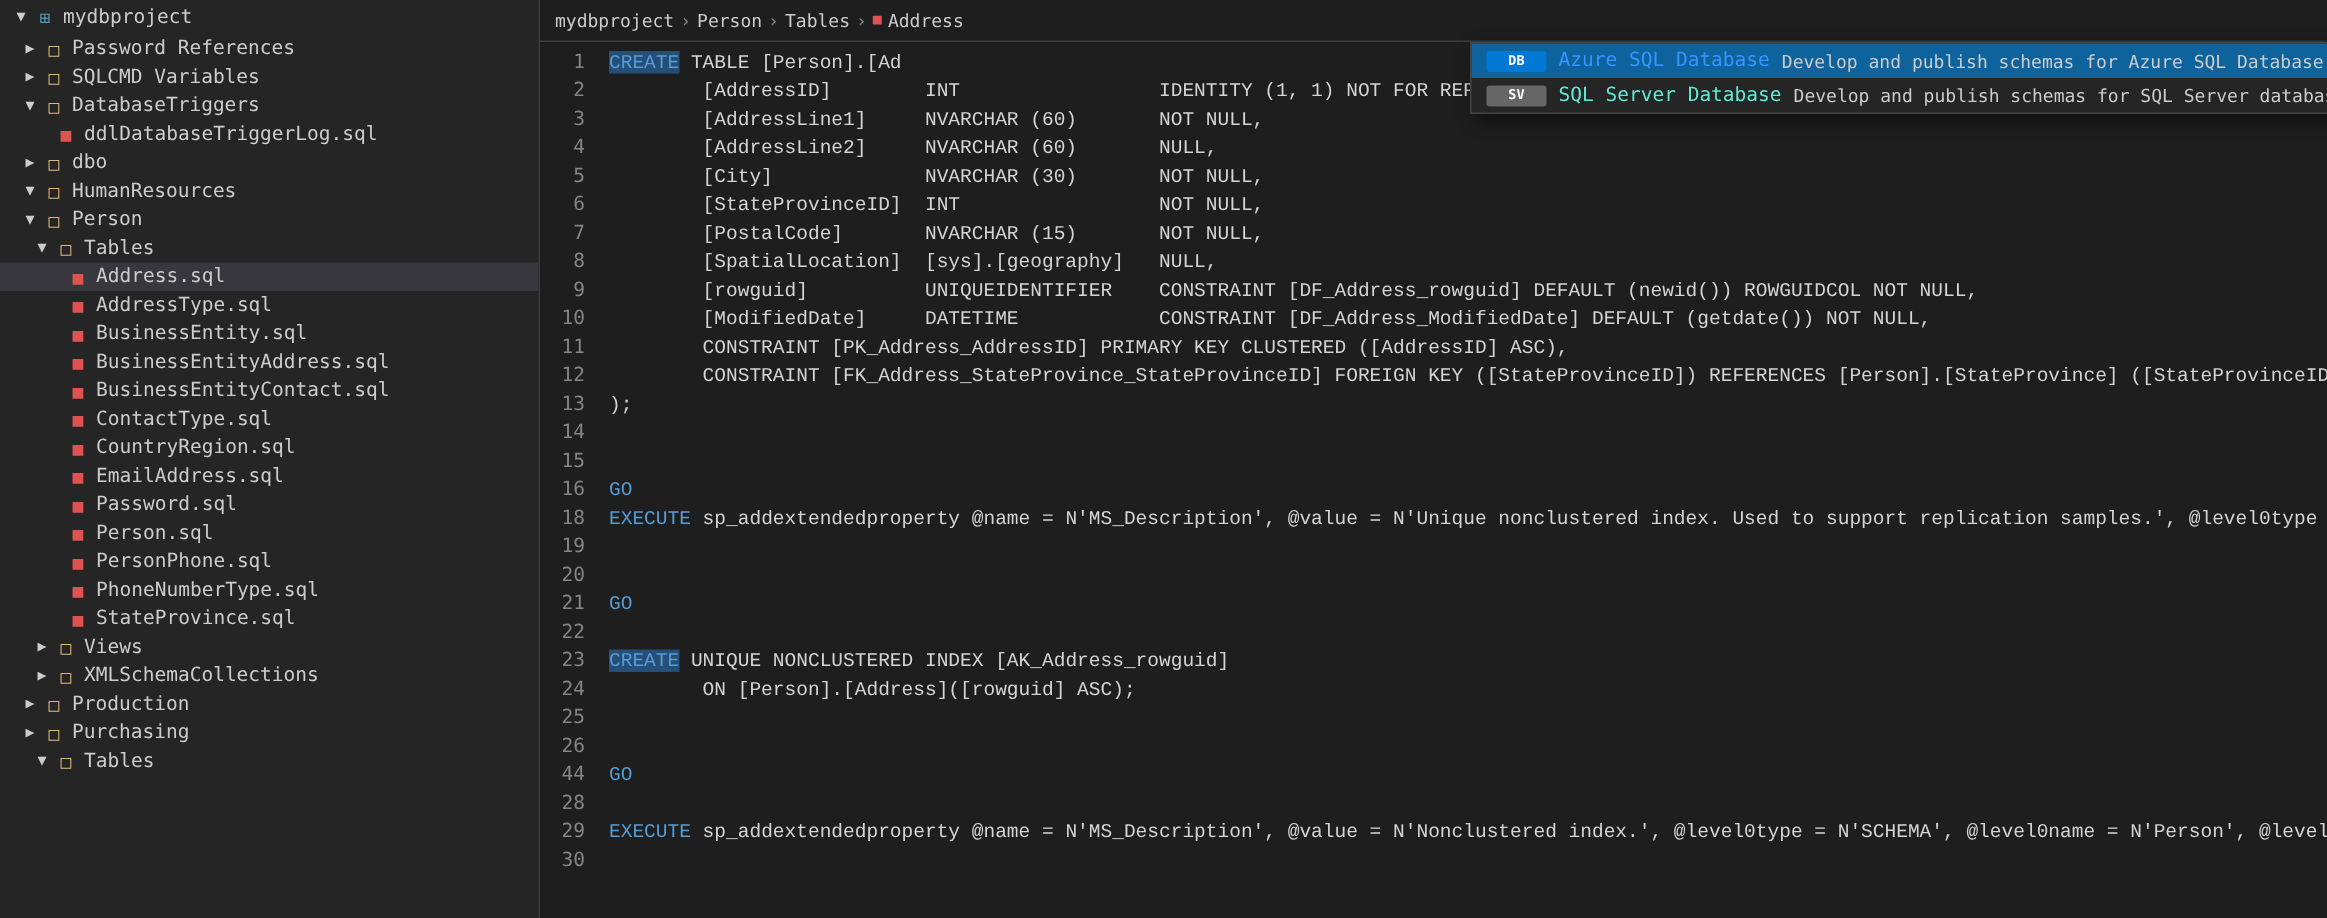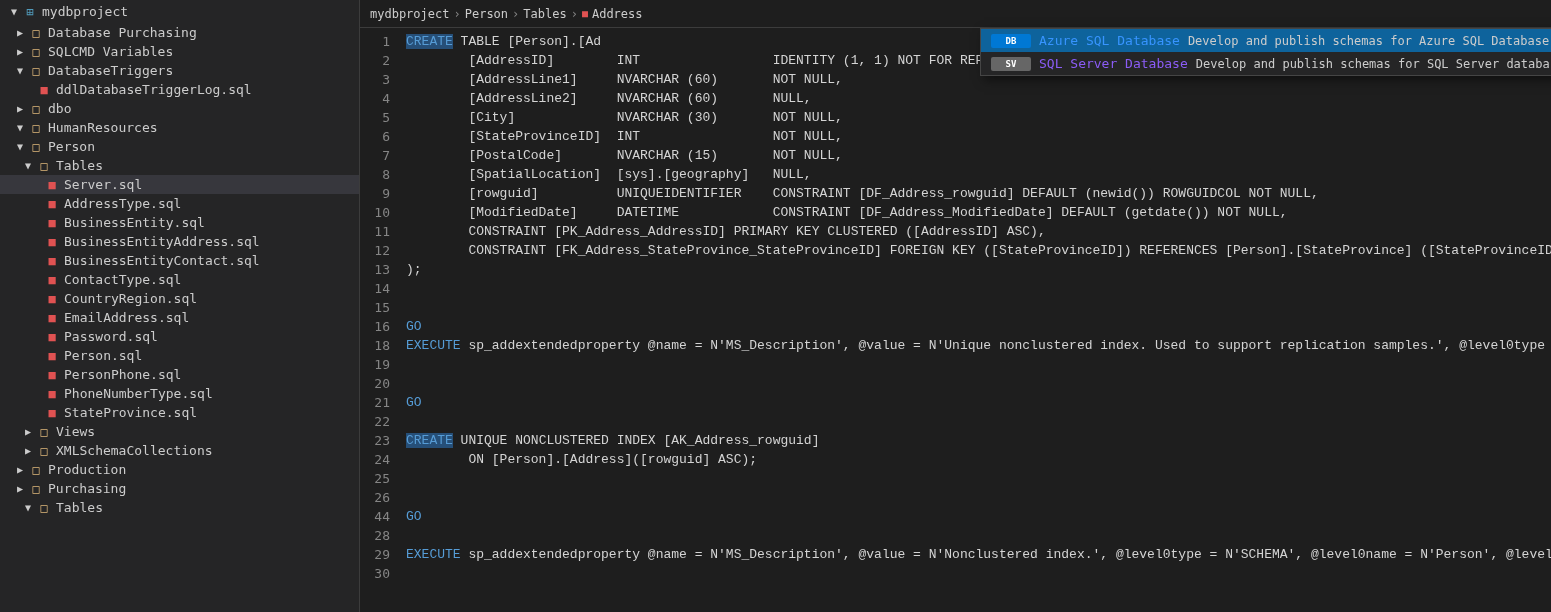--- a/index.html
+++ b/index.html
@@ -185,21 +185,21 @@
   <div class="tree-item" style="padding: 4px 6px;">
     <span class="tree-arrow">▼</span>
     <span class="tree-icon icon-db">⊞</span>
     <span class="tree-label">mydbproject</span>
   </div>
 
   <div id="sidebar-tree">
       <div class="tree-item" style="padding-left: 12px;">
         <span class="tree-arrow">▶</span>
         <span class="tree-icon icon-folder" style="color: rgb(220, 182, 122);">□</span>
-        <span class="tree-label">Database Purchasing</span>
+        <span class="tree-label">Password References</span>
       </div>
       <div class="tree-item" style="padding-left: 12px;">
         <span class="tree-arrow">▶</span>
         <span class="tree-icon icon-folder" style="color: rgb(220, 182, 122);">□</span>
         <span class="tree-label">SQLCMD Variables</span>
       </div>
       <div class="tree-item" style="padding-left: 12px;">
         <span class="tree-arrow">▼</span>
         <span class="tree-icon icon-folder" style="color: rgb(220, 182, 122);">□</span>
         <span class="tree-label">DatabaseTriggers</span>
@@ -225,21 +225,21 @@
         <span class="tree-label">Person</span>
       </div>
       <div class="tree-item" style="padding-left: 20px;">
         <span class="tree-arrow">▼</span>
         <span class="tree-icon icon-folder" style="color: rgb(220, 182, 122);">□</span>
         <span class="tree-label">Tables</span>
       </div>
       <div class="tree-item selected" style="padding-left: 28px;">
         <span class="tree-arrow"></span>
         <span class="tree-icon icon-sql" style="color: rgb(224, 82, 82);">■</span>
-        <span class="tree-label">Server.sql</span>
+        <span class="tree-label">Address.sql</span>
       </div>
       <div class="tree-item" style="padding-left: 28px;">
         <span class="tree-arrow"></span>
         <span class="tree-icon icon-sql" style="color: rgb(224, 82, 82);">■</span>
         <span class="tree-label">AddressType.sql</span>
       </div>
       <div class="tree-item" style="padding-left: 28px;">
         <span class="tree-arrow"></span>
         <span class="tree-icon icon-sql" style="color: rgb(224, 82, 82);">■</span>
         <span class="tree-label">BusinessEntity.sql</span>
@@ -336,21 +336,21 @@
   </div>
 
   <div id="autocomplete">
     <div class="ac-item">
       <div class="ac-icon" style="background:#0078d4; font-size:9px; font-weight:bold;">DB</div>
       <span class="ac-title">Azure SQL Database</span>
       <span class="ac-desc">Develop and publish schemas for Azure SQL Database starting from an empty proj...</span>
     </div>
     <div class="ac-item">
       <div class="ac-icon server" style="background:#666; font-size:9px; font-weight:bold;">SV</div>
-      <span class="ac-title" style="color:#8b5cf6;">SQL Server Database</span>
+      <span class="ac-title" style="color:#5eead4;">SQL Server Database</span>
       <span class="ac-desc">Develop and publish schemas for SQL Server databases starting from an empty pr...</span>
     </div>
   </div>
 
   <div id="editor">
     <div id="code-lines">
         <div class="code-line">
           <div class="line-number">1</div>
           <div class="line-content"><span class="hl kw">CREATE</span><span class="plain"> TABLE [Person].[Ad</span></div>
         </div>

